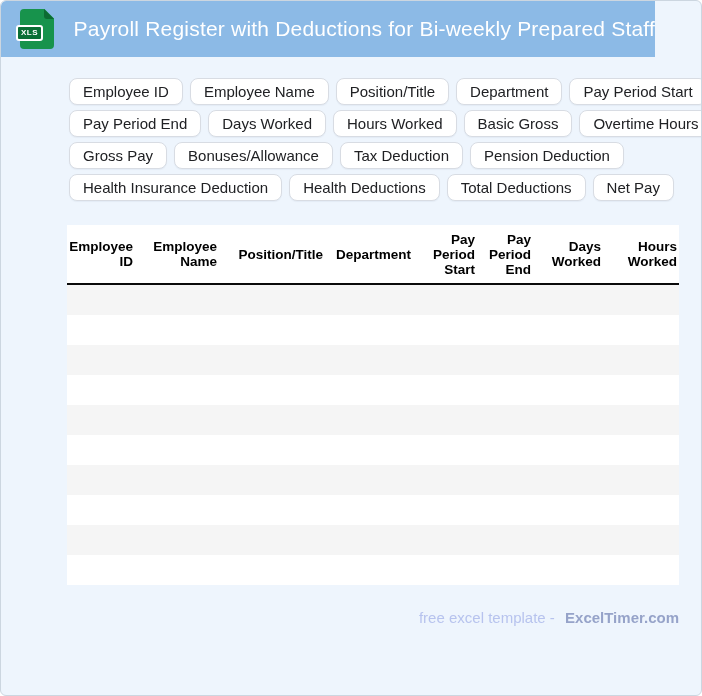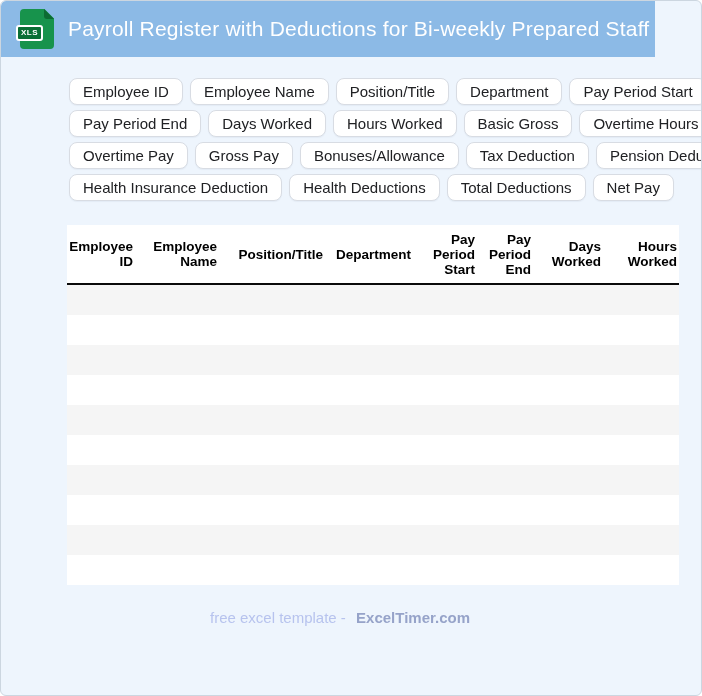--- a/index.html
+++ b/index.html
@@ -7,20 +7,21 @@
   .card {
     position:relative; width:702px; height:696px;
     background:#eef5fd; border:1px solid #ccd6e0; border-radius:6px;
     overflow:hidden;
   }
   
   .topbar {
     width:654px; height:56px; background:#8cbae6;
     display:flex; align-items:center; gap:14px; padding-left:19px;
     border-radius:5px 0 0 0;
+    justify-content:space-between;
   }
   .xls-icon { width:34px; height:40px; position:relative; flex:0 0 auto; }
   .xls-body {
     position:absolute; inset:0; background:#17934c; border-radius:4px;
     clip-path:polygon(0 0, 72% 0, 100% 24%, 100% 100%, 0 100%);
   }
   .xls-fold {
     position:absolute; top:0; right:0; width:10px; height:10px;
     background:#0c6b33; border-radius:0 0 0 3px;
     clip-path:polygon(0 0, 100% 100%, 0 100%);
@@ -53,21 +54,21 @@
   }
   .th:last-child { padding-right:2px; }
   .tbody .tr { height:30px; }
   .tbody .tr:nth-child(odd) { background:#f5f5f5; }
   .tbody .tr:nth-child(even) { background:#ffffff; }
   
   .c0{width:72px;} .c1{width:84px;} .c2{width:106px;} .c3{width:88px;}
   .c4{width:64px;} .c5{width:56px;} .c6{width:70px;} .c7{width:72px;}
   
   .footer {
-    margin-top:24px; padding-right:22px; text-align:center;
+    margin-top:24px; padding-right:22px; text-align:right;
     font-size:15px;
   }
   .footer-prefix { color:#b7c3ee; }
   .footer-brand { color:#96a3c9; font-weight:bold; margin-left:6px; text-decoration:none; cursor:pointer; }
 </style>
 </head>
 <body>
 
 <div class="card">
 
@@ -89,21 +90,20 @@
       <span class="chip">Pay Period Start</span>
     </div>
     <div class="chip-row">
       <span class="chip">Pay Period End</span>
       <span class="chip">Days Worked</span>
       <span class="chip">Hours Worked</span>
       <span class="chip">Basic Gross</span>
       <span class="chip">Overtime Hours</span>
     </div>
     <div class="chip-row">
-      <span class="chip">Overtime Pay</span>
       <span class="chip">Gross Pay</span>
       <span class="chip">Bonuses/Allowance</span>
       <span class="chip">Tax Deduction</span>
       <span class="chip">Pension Deduction</span>
     </div>
     <div class="chip-row">
       <span class="chip">Health Insurance Deduction</span>
       <span class="chip">Health Deductions</span>
       <span class="chip">Total Deductions</span>
       <span class="chip">Net Pay</span>

